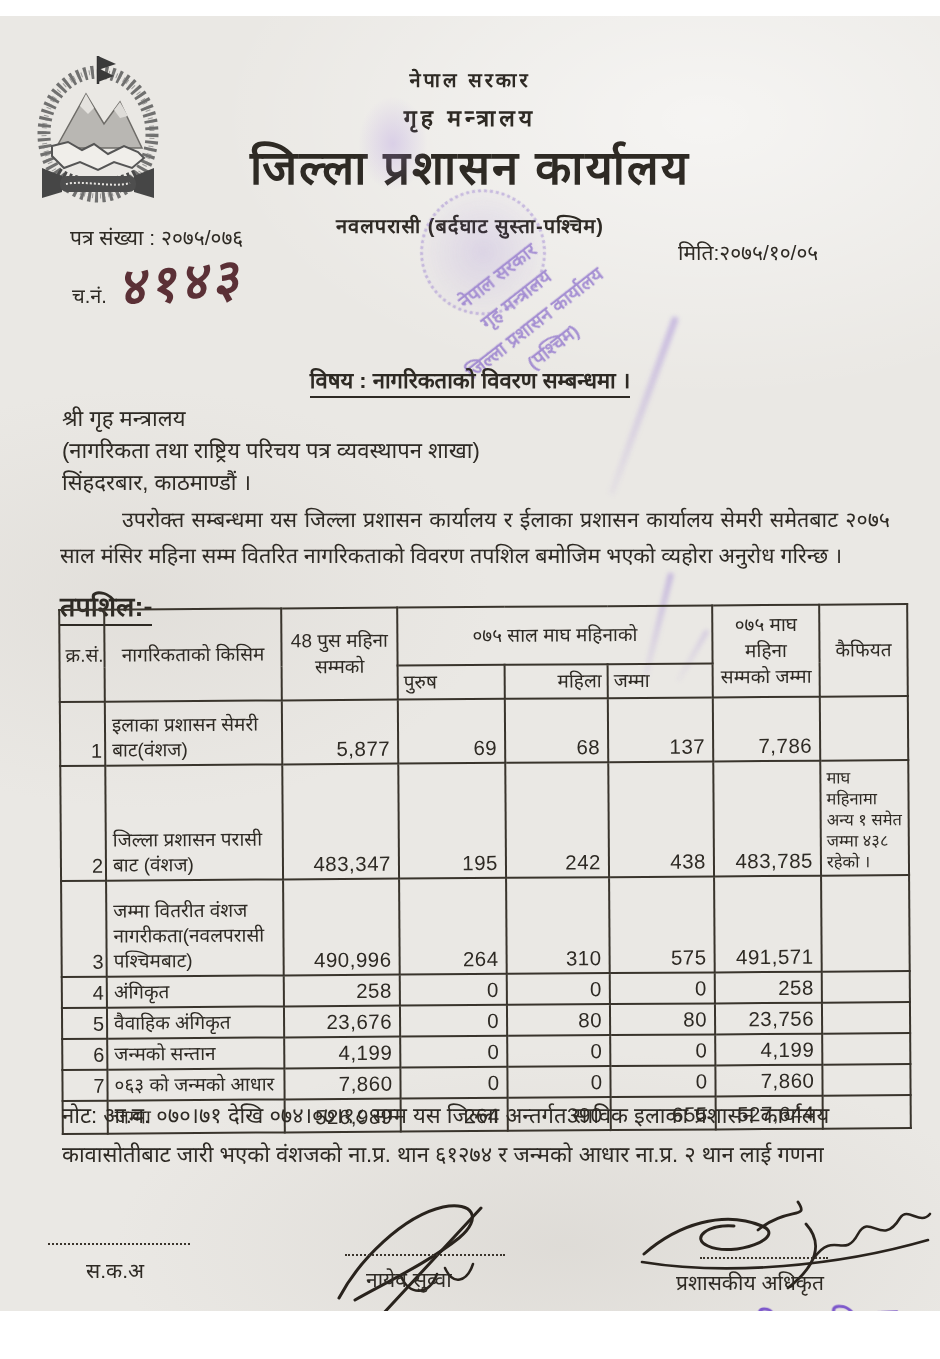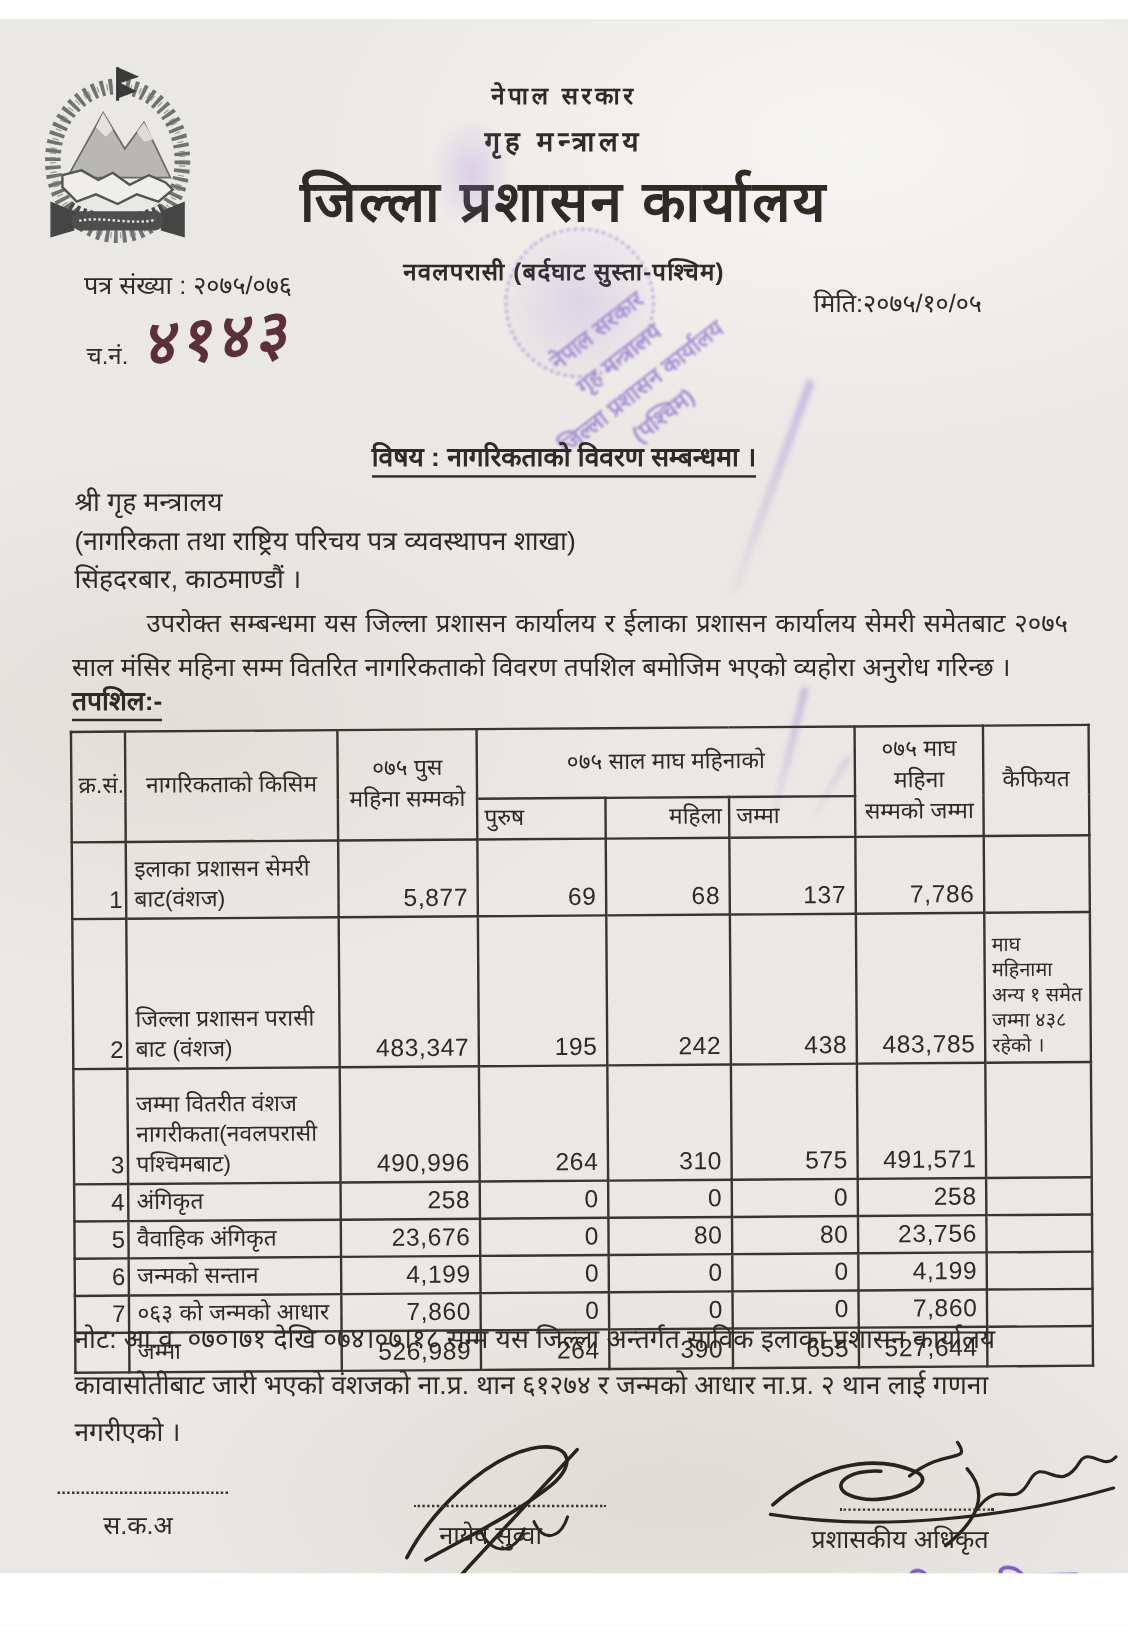--- a/index.html
+++ b/index.html
@@ -58,36 +58,36 @@
   .streak.s3{left:690px;top:610px;width:5px;height:60px;transform:rotate(30deg);opacity:.6;}
 
   
   .subject{top:348px;font-size:22px;font-weight:bold;}
   .subject span{border-bottom:2px solid #2e2a24;padding-bottom:3px;}
   .addr1{left:62px;top:386px;font-size:22px;}
   .addr2{left:62px;top:418px;font-size:22px;}
   .addr3{left:62px;top:450px;font-size:22px;}
 
   .bodytext{left:60px;top:486px;width:830px;font-size:21.5px;line-height:36px;text-indent:62px;text-align:justify;}
-  .tapasil{left:60px;top:552px;font-size:22px;font-weight:bold;}
+  .tapasil{left:60px;top:571px;font-size:27px;font-weight:bold;}
   .tapasil span{border-bottom:2px solid #2e2a24;padding-bottom:2px;}
 
   
   .dtable{
     position:absolute;left:60px;top:590px;width:848px;
     border-collapse:collapse;table-layout:fixed;
     transform:rotate(-0.4deg);
     font-size:19px;color:#2e2a24;
   }
   .dtable th,.dtable td{border:2px solid #39342c;padding:2px 5px;overflow:hidden;}
   .dtable th{font-weight:normal;text-align:center;vertical-align:middle;line-height:26px;}
   .dtable td.lab{text-align:left;vertical-align:bottom;line-height:25px;padding-left:6px;}
   .dtable td.sn{text-align:right;vertical-align:bottom;font-size:20px;padding-right:2px;}
   .dtable td.num{text-align:right;vertical-align:bottom;font-size:20.5px;padding-right:7px;letter-spacing:.5px;}
-  .dtable td.rem{font-size:16.5px;line-height:21px;vertical-align:top;text-align:left;padding-top:16px;}
+  .dtable td.rem{font-size:16.5px;line-height:21px;vertical-align:top;text-align:left;padding-top:6px;}
 
   
   .note{left:62px;top:1080px;width:790px;font-size:22px;line-height:39px;}
 
   
   .dotline{border-bottom:2.5px dotted #3a342c;height:1px;}
   .sig-left-line{left:48px;top:1226px;width:142px;}
   .sig-left-lab{left:86px;top:1240px;font-size:21px;}
   .sig-mid-line{left:345px;top:1237px;width:160px;}
   .sig-mid-lab{left:366px;top:1249px;font-size:21px;}
@@ -166,21 +166,21 @@
         <col style="width:107px">
       <col style="width:103px">
         <col style="width:105px">
         <col style="width:107px">
         <col style="width:88px">
     </colgroup>
     <thead>
       <tr style="height:58px;">
         <th rowspan="2">क्र.सं.</th>
         <th rowspan="2">नागरिकताको किसिम</th>
-        <th rowspan="2">०७५ पुस महिना सम्मको</th>
+        <th rowspan="2">48 पुस महिना सम्मको</th>
         <th colspan="3">०७५ साल माघ महिनाको</th>
         <th rowspan="2">०७५ माघ महिना सम्मको जम्मा</th>
         <th rowspan="2">कैफियत</th>
       </tr>
       <tr style="height:34px;">
         <th style="text-align:left;border-radius:17px;">पुरुष</th>
         <th style="text-align:right;">महिला</th>
         <th style="text-align:left;">जम्मा</th>
       </tr>
     </thead>
@@ -264,21 +264,20 @@
         <td class="num">655</td>
         <td class="num">527,644</td>
         <td class="rem"></td>
       </tr>
     </tbody>
   </table>
 
   <div class="abs note">
     <div>नोट: आ.व. ०७०।७१ देखि ०७४।०७।१८ सम्म यस जिल्ला अन्तर्गत साविक इलाका प्रशासन कार्यालय</div>
     <div>कावासोतीबाट जारी भएको वंशजको ना.प्र. थान ६१२७४ र जन्मको आधार ना.प्र. २ थान लाई गणना</div>
-    <div>नगरीएको ।</div>
   </div>
 
   <div class="abs dotline sig-left-line"></div>
   <div class="abs sig-left-lab">स.क.अ</div>
 
   <svg class="abs sigsvg" style="left:325px;top:1182px;" width="200" height="125" viewBox="0 0 200 125">
     <path d="M14,100 C34,62 78,18 118,9 C148,3 158,20 134,40 C104,64 62,84 30,102" fill="none" stroke="#29231d" stroke-width="3" stroke-linecap="round"></path>
     <path d="M56,118 L156,10" fill="none" stroke="#29231d" stroke-width="3" stroke-linecap="round"></path>
     <path d="M76,78 C84,98 104,98 112,76 M120,70 C128,88 142,84 148,66" fill="none" stroke="#29231d" stroke-width="2.5" stroke-linecap="round"></path>
   </svg>

